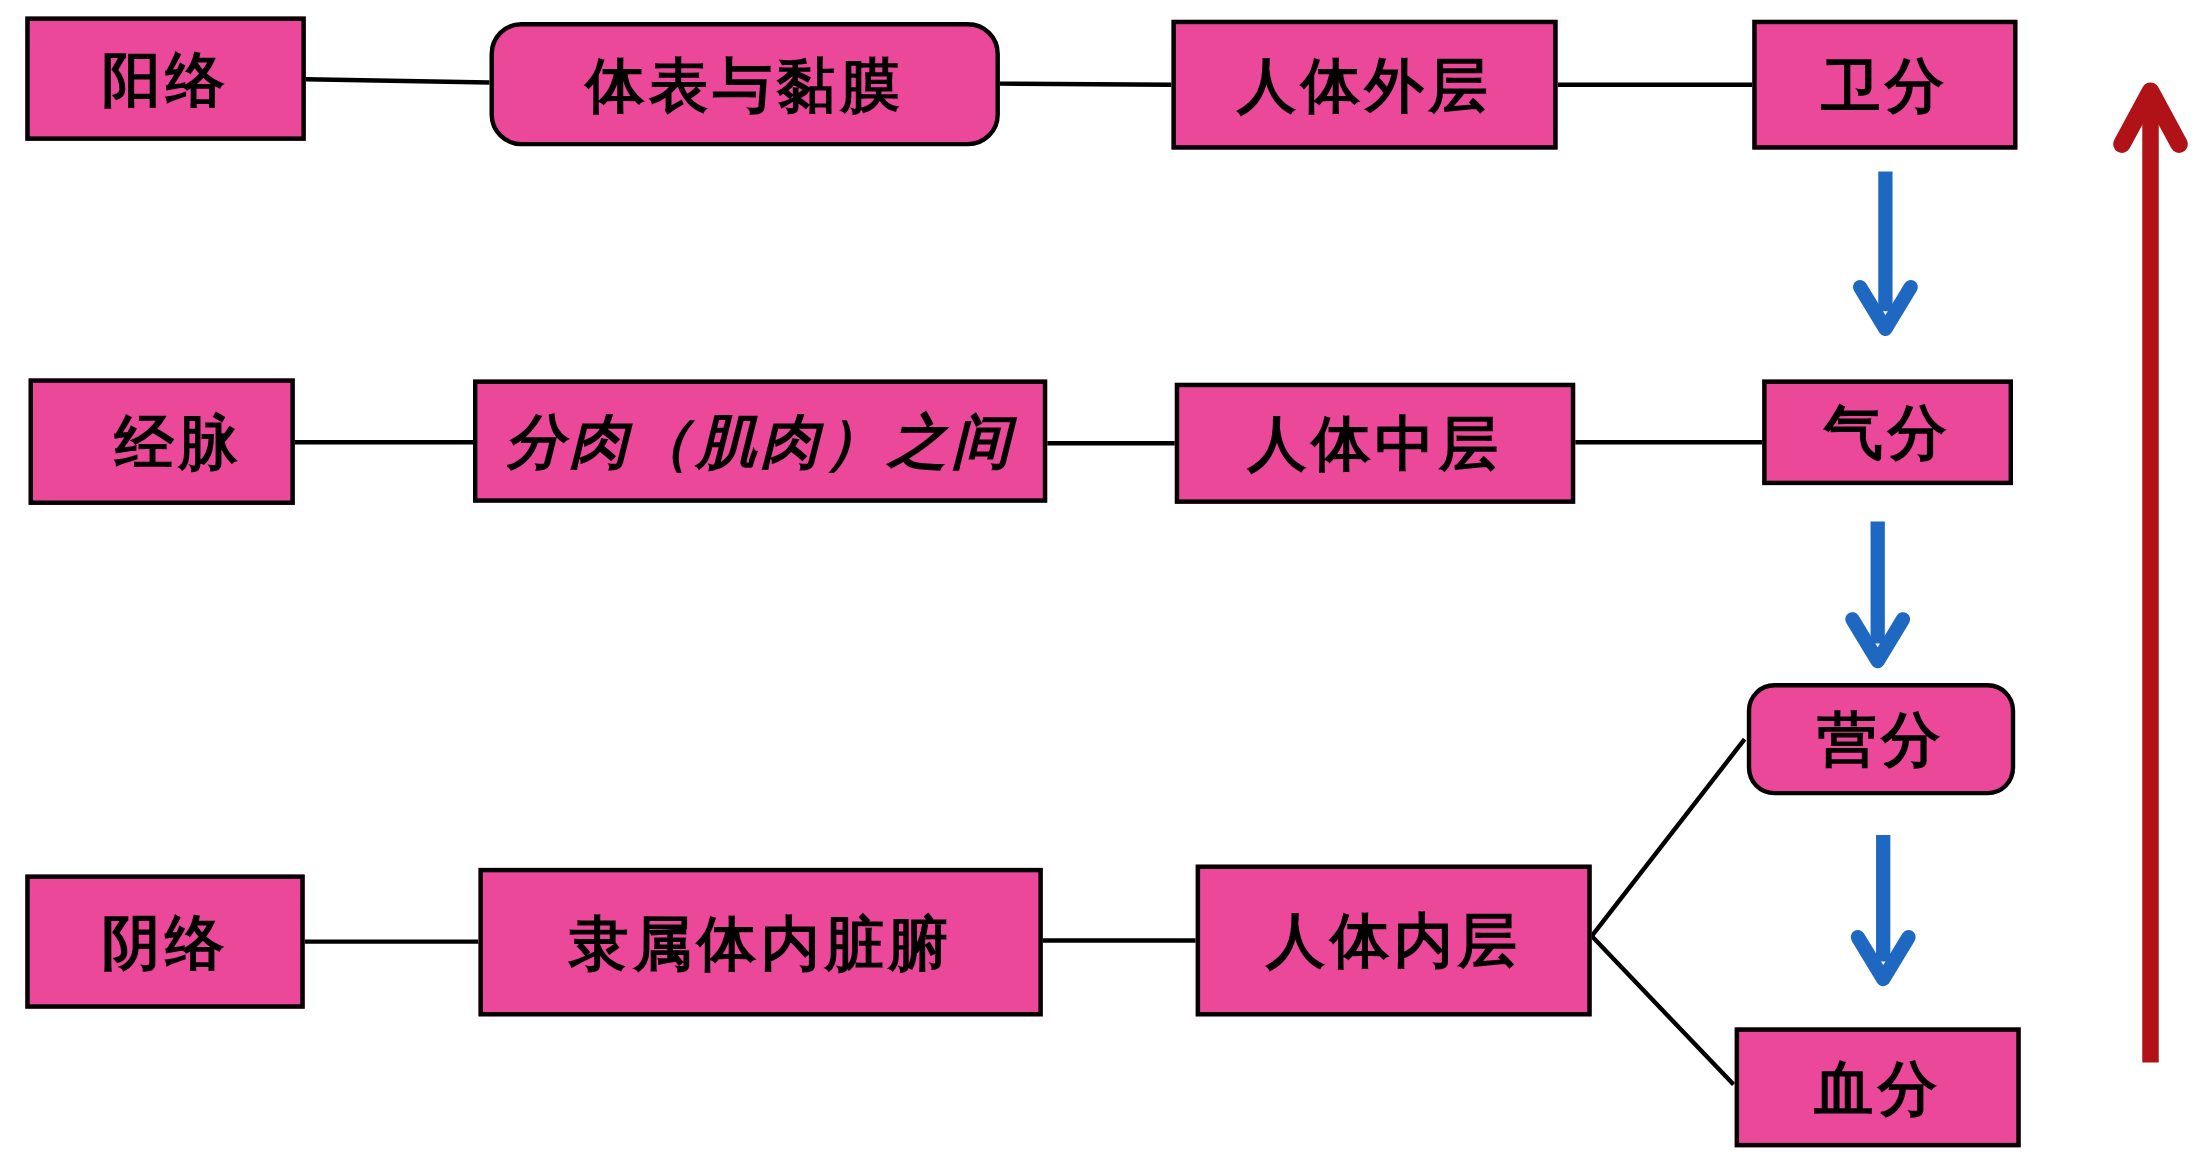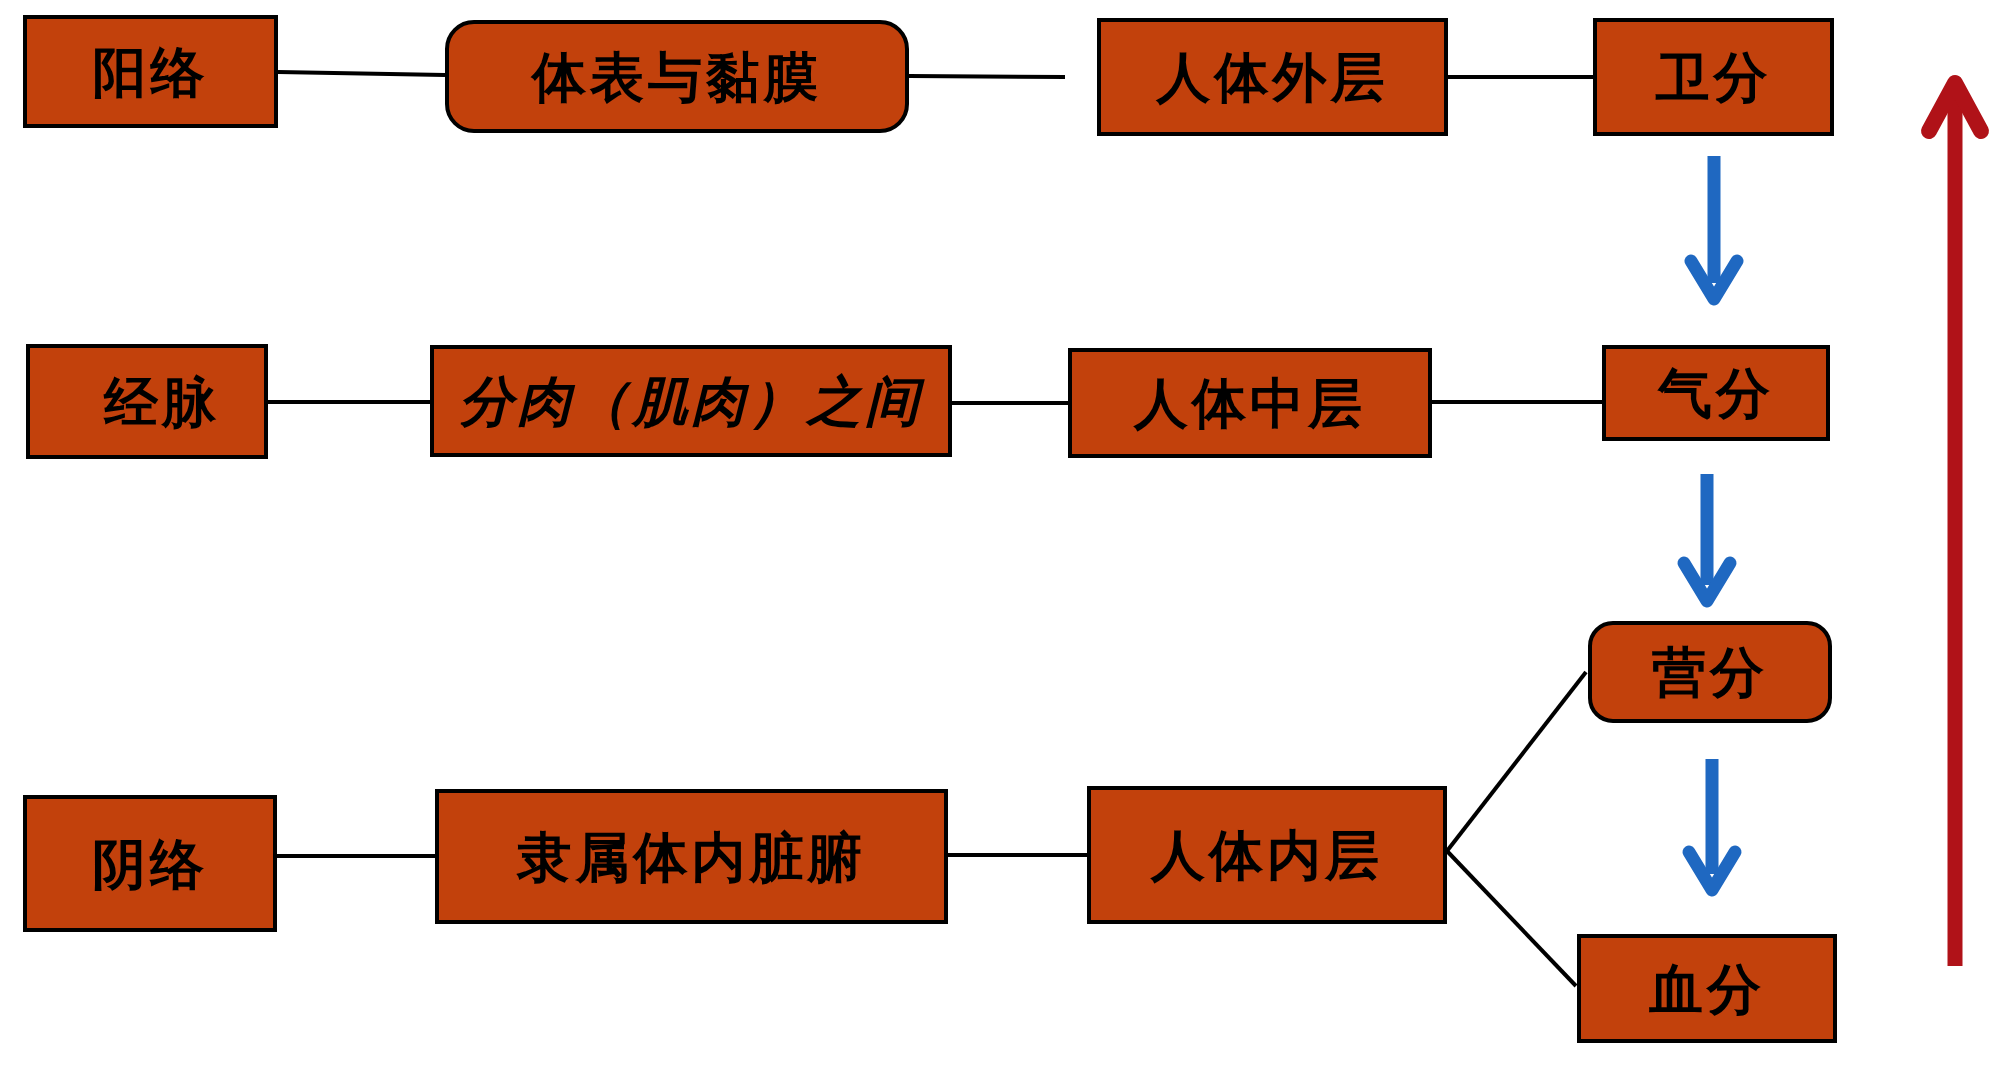--- a/index.html
+++ b/index.html
@@ -17,21 +17,21 @@
   }
   #wires {
     position: absolute;
     left: 0;
     top: 0;
   }
   .node {
     position: absolute;
     box-sizing: border-box;
     border: 4px solid #000000;
-    background: #c2410c;
+    background: #ec4899;
     display: flex;
     align-items: center;
     justify-content: center;
     font-size: 54px;
     font-weight: bold;
     color: #000000;
     letter-spacing: 4px;
     line-height: 1;
     white-space: nowrap;
   }
@@ -72,28 +72,28 @@
     </g>
 
     <g>
       <line x1="1955" y1="98" x2="1955" y2="966" stroke-width="15" stroke="#B01218"></line>
       <path d="M1929 131 L1955 83 L1981 131" fill="none" stroke-width="16" stroke-linecap="round" stroke-linejoin="round" stroke="#B01218"></path>
     </g>
   </svg>
 
   <div class="node" style="left:23px;   top:15px;  width:255px; height:113px;">阳络</div>
   <div class="node" style="left:445px;  top:20px;  width:464px; height:113px;border-radius:29px;">体表与黏膜</div>
-  <div class="node" style="left:1065px; top:18px;  width:351px; height:118px;margin-left:32px;">人体外层</div>
+  <div class="node" style="left:1065px; top:18px;  width:351px; height:118px;">人体外层</div>
   <div class="node" style="left:1593px; top:18px;  width:241px; height:118px;">卫分</div>
 
   <div class="node" style="left:26px;   top:344px; width:242px; height:115px;padding-left:30px;">经脉</div>
   <div class="node" style="left:430px;  top:345px; width:522px; height:112px;font-style:italic;">分肉（肌肉）之间</div>
   <div class="node" style="left:1068px; top:348px; width:364px; height:110px;">人体中层</div>
   <div class="node" style="left:1602px; top:345px; width:228px; height:96px;">气分</div>
 
-  <div class="node" style="left:23px;   top:795px; width:254px; height:137px;">阴络</div>
+  <div class="node" style="left:23px;   top:795px; width:254px; height:122px;">阴络</div>
   <div class="node" style="left:1087px; top:786px; width:360px; height:138px;">人体内层</div>
   <div class="node" style="left:435px;  top:789px; width:513px; height:135px;">隶属体内脏腑</div>
 
   <div class="node" style="left:1588px; top:621px; width:244px; height:102px;border-radius:25px;">营分</div>
   <div class="node" style="left:1577px; top:934px; width:260px; height:109px;">血分</div>
 
 </div>
 
 </body></html>

